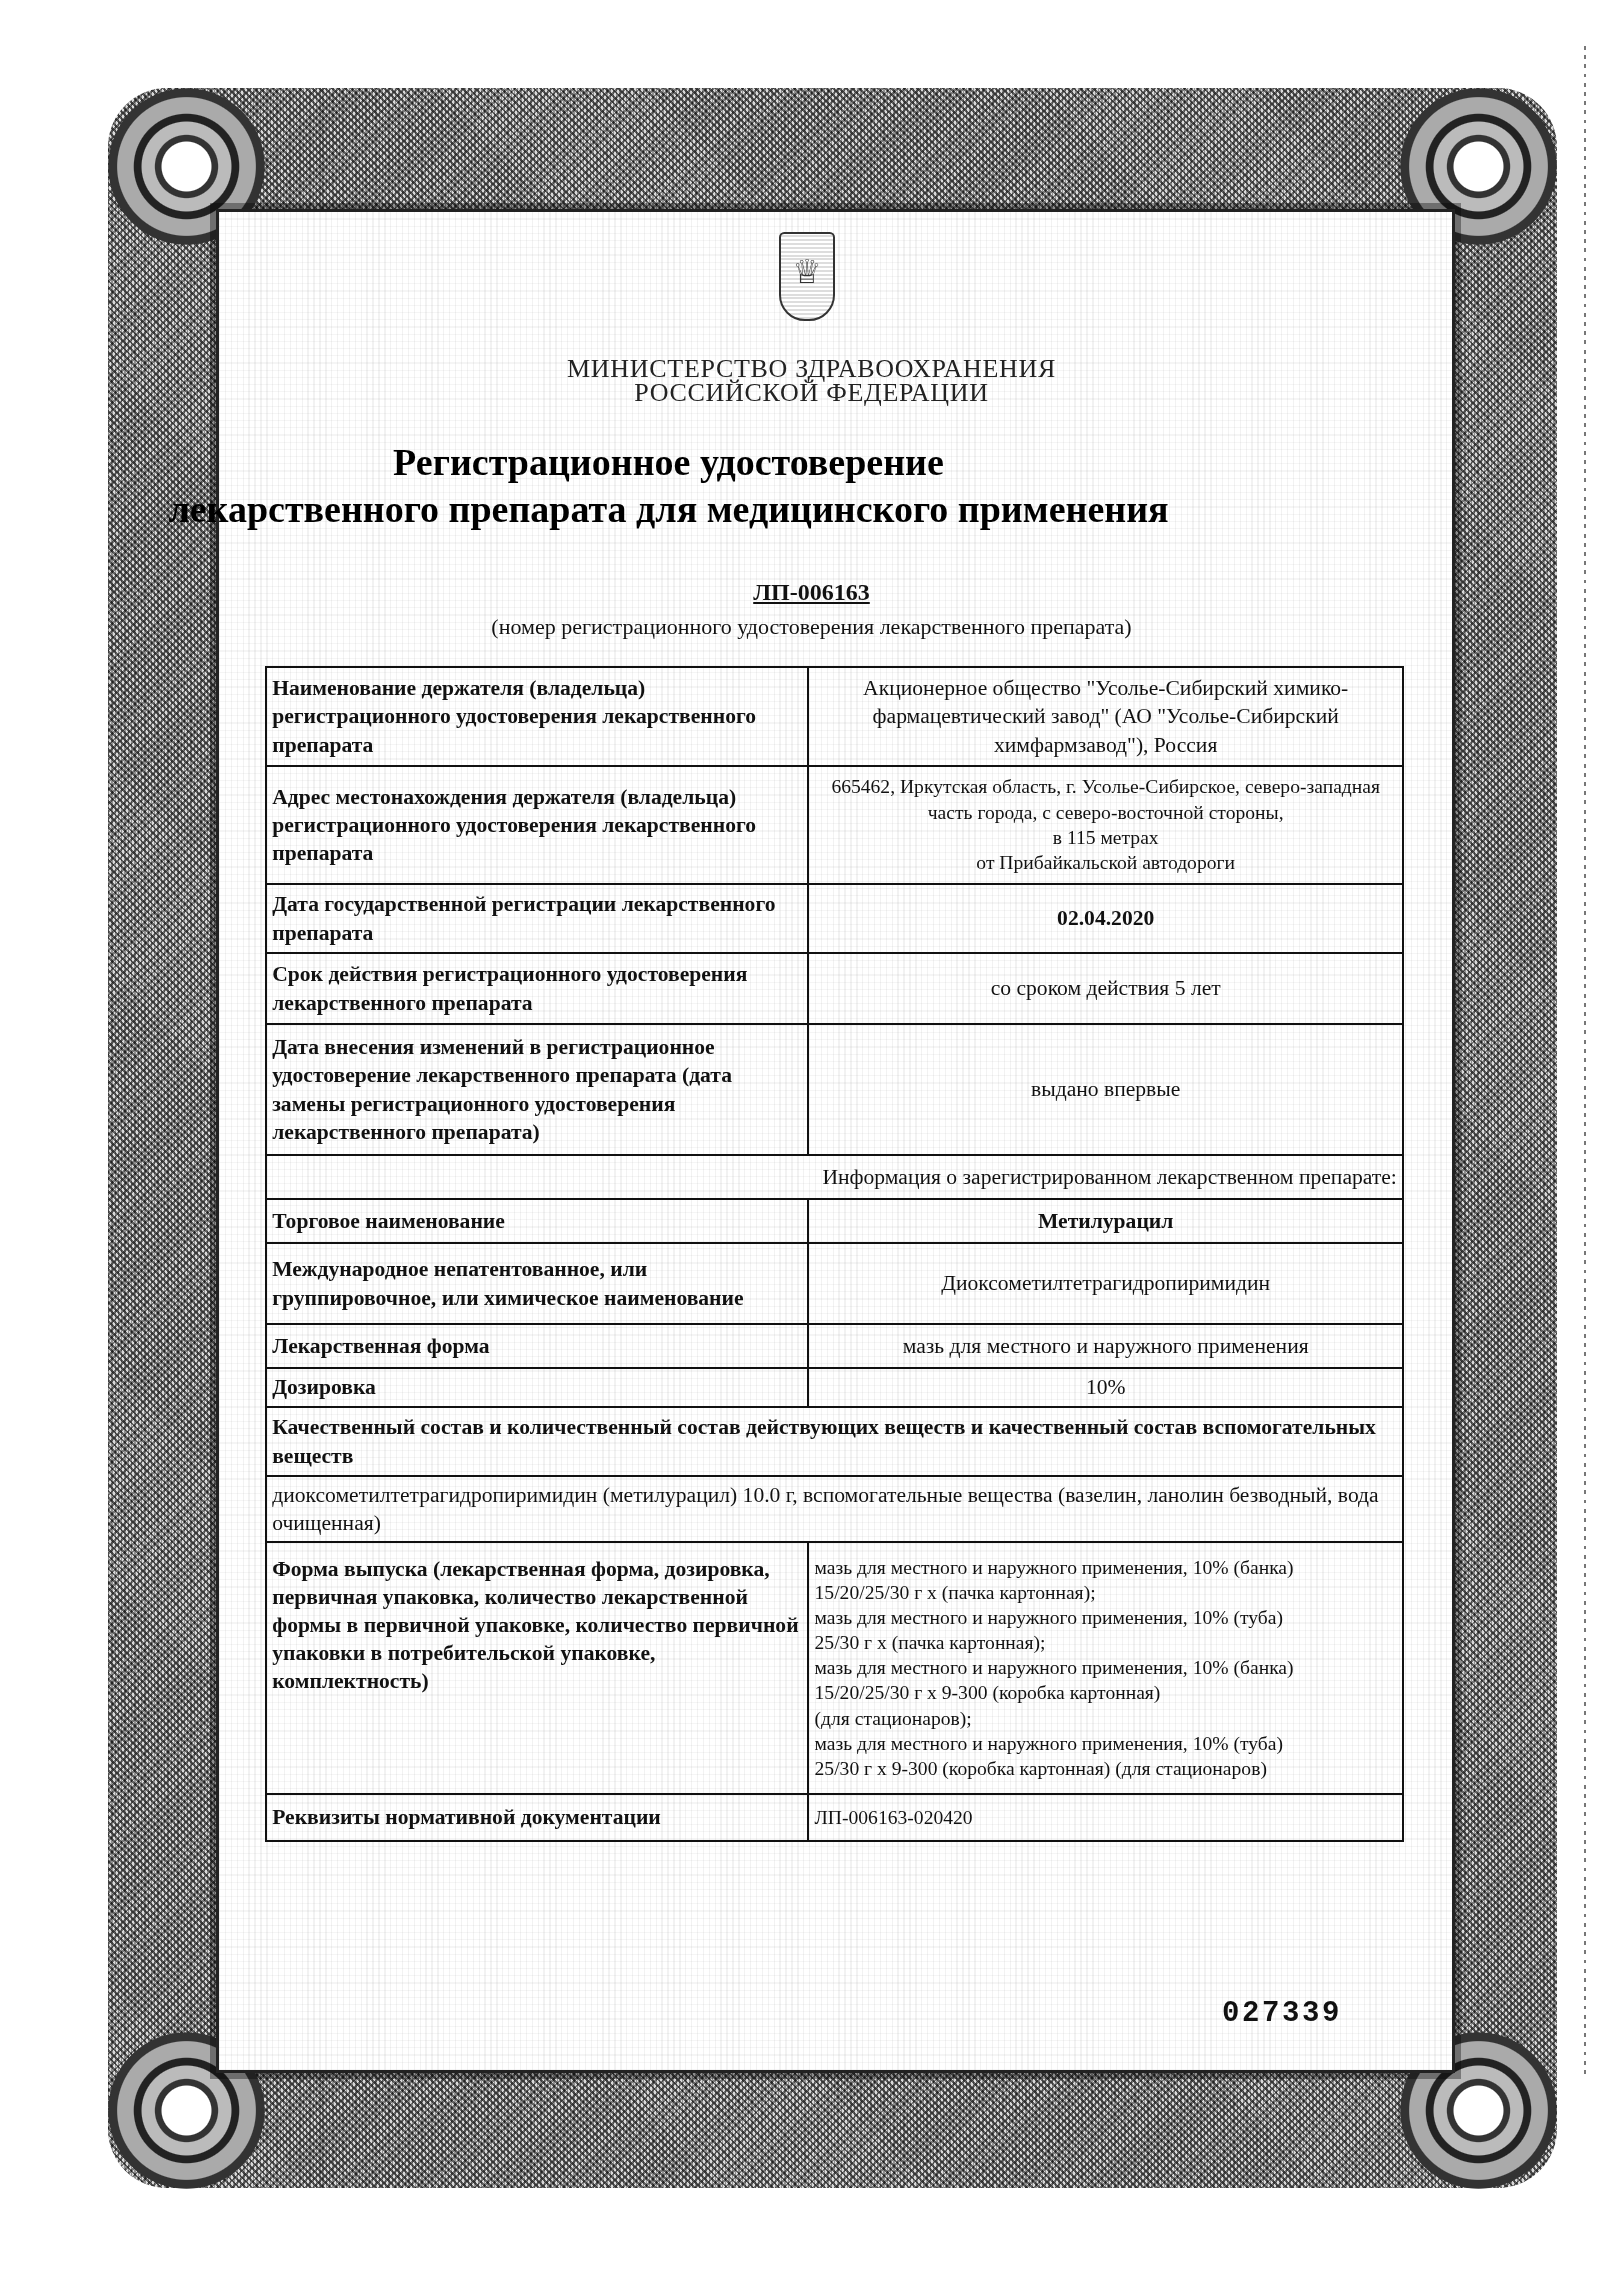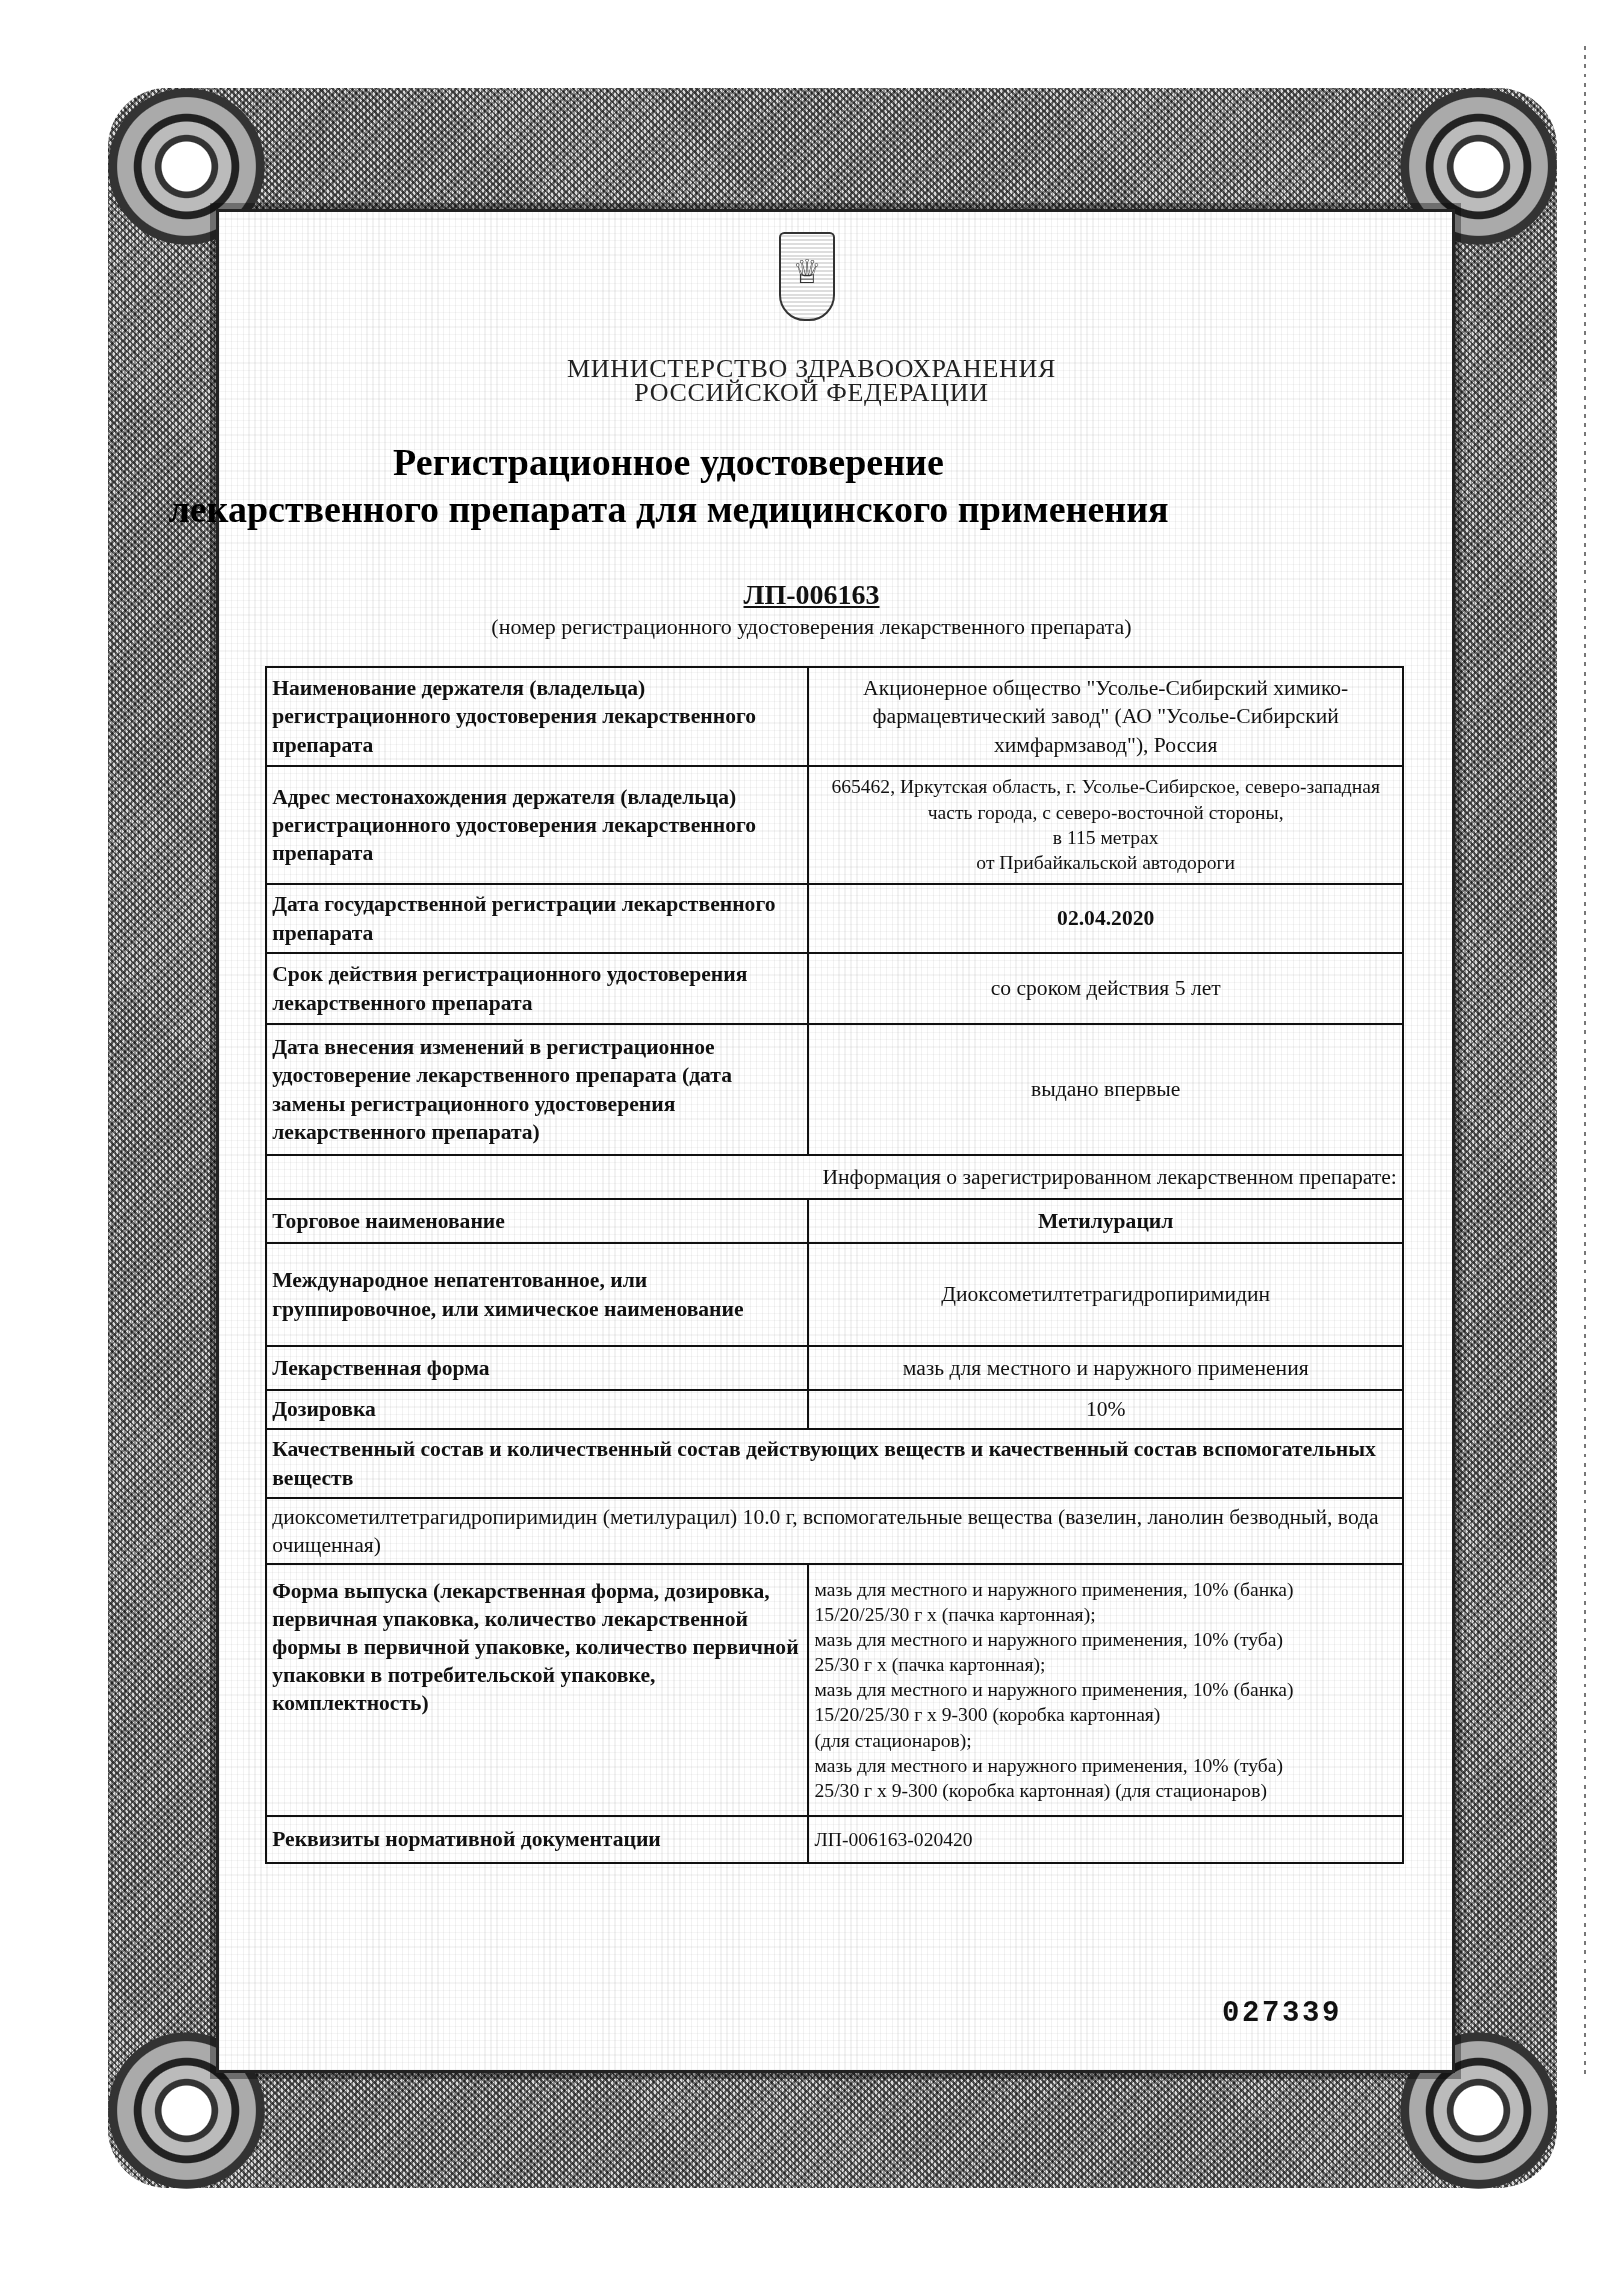--- a/index.html
+++ b/index.html
@@ -28,21 +28,21 @@
   .c-tl { left: 108px; top: 88px; } .c-tr { left: 1400px; top: 88px; }
   .c-bl { left: 108px; top: 2032px; } .c-br { left: 1400px; top: 2032px; }
 
   .emblem { position: absolute; left: 779px; top: 232px; width: 52px; height: 85px; border: 2px solid #333; border-radius: 5.2px 5.2px 26px 26px; background: repeating-linear-gradient(0deg, #ddd 0 2px, #fff 2px 3.9px); }
   .emblem-glyph { position: absolute; left: 0; right: 0; top: 18.3px; text-align: center; font-size: 33px; color: #333; }
 
   .ministry { position: absolute; left: 0; width: 1623px; text-align: center; font-family: "Liberation Serif", serif; font-size: 26px; letter-spacing: 0.7px; color: #222; }
   .ministry.l1 { top: 346px; margin-top: 8px; } .ministry.l2 { top: 378px; }
   .title { position: absolute; left: 0; width: 1337px; text-align: center; font-family: "Liberation Serif", serif; font-weight: bold; font-size: 38px; color: #000000; }
   .title.l1 { top: 440px; } .title.l2 { top: 487px; }
-  .regnum { position: absolute; left: 0; width: 1623px; top: 579px; text-align: center; font-weight: bold; font-size: 28px; text-decoration: underline; }
+  .regnum { position: absolute; left: 0; width: 1623px; top: 579px; text-align: center; font-weight: bold; font-size: 24px; text-decoration: underline; }
   .regnum-caption { position: absolute; left: 0; width: 1623px; top: 614px; text-align: center; font-size: 22px; }
 
   table.cert { position: absolute; left: 265px; top: 666px; width: 1139px; border-collapse: collapse; font-size: 21.6px; line-height: 1.3; }
   table.cert td { border: 2px solid #111; padding: 3.9px 5.2px; vertical-align: middle; }
   table.cert td.label { width: 530px; font-weight: bold; text-align: left; }
   table.cert td.value { text-align: center; }
   table.cert td.value.left { text-align: left; font-size: 19.6px; line-height: 1.28; }
   table.cert td.value.bold { font-weight: bold; }
   table.cert td.span-center { text-align: right; }
   table.cert td.span-bold { font-weight: bold; text-align: left; }
@@ -100,21 +100,21 @@
     <td class="label">Дата внесения изменений в регистрационное удостоверение лекарственного препарата (дата замены регистрационного удостоверения лекарственного препарата)</td>
     <td class="value">выдано впервые</td>
   </tr>
   <tr style="height:44px;">
     <td colspan="2" class="span-center">Информация о зарегистрированном лекарственном препарате:</td>
   </tr>
   <tr style="height:44px;">
     <td class="label">Торговое наименование</td>
     <td class="value bold">Метилурацил</td>
   </tr>
-  <tr style="height:103px;">
+  <tr style="height:81px;">
     <td class="label">Международное непатентованное, или группировочное, или химическое наименование</td>
     <td class="value">Диоксометилтетрагидропиримидин</td>
   </tr>
   <tr style="height:44px;">
     <td class="label">Лекарственная форма</td>
     <td class="value">мазь для местного и наружного применения</td>
   </tr>
   <tr style="height:39px;">
     <td class="label">Дозировка</td>
     <td class="value">10%</td>

